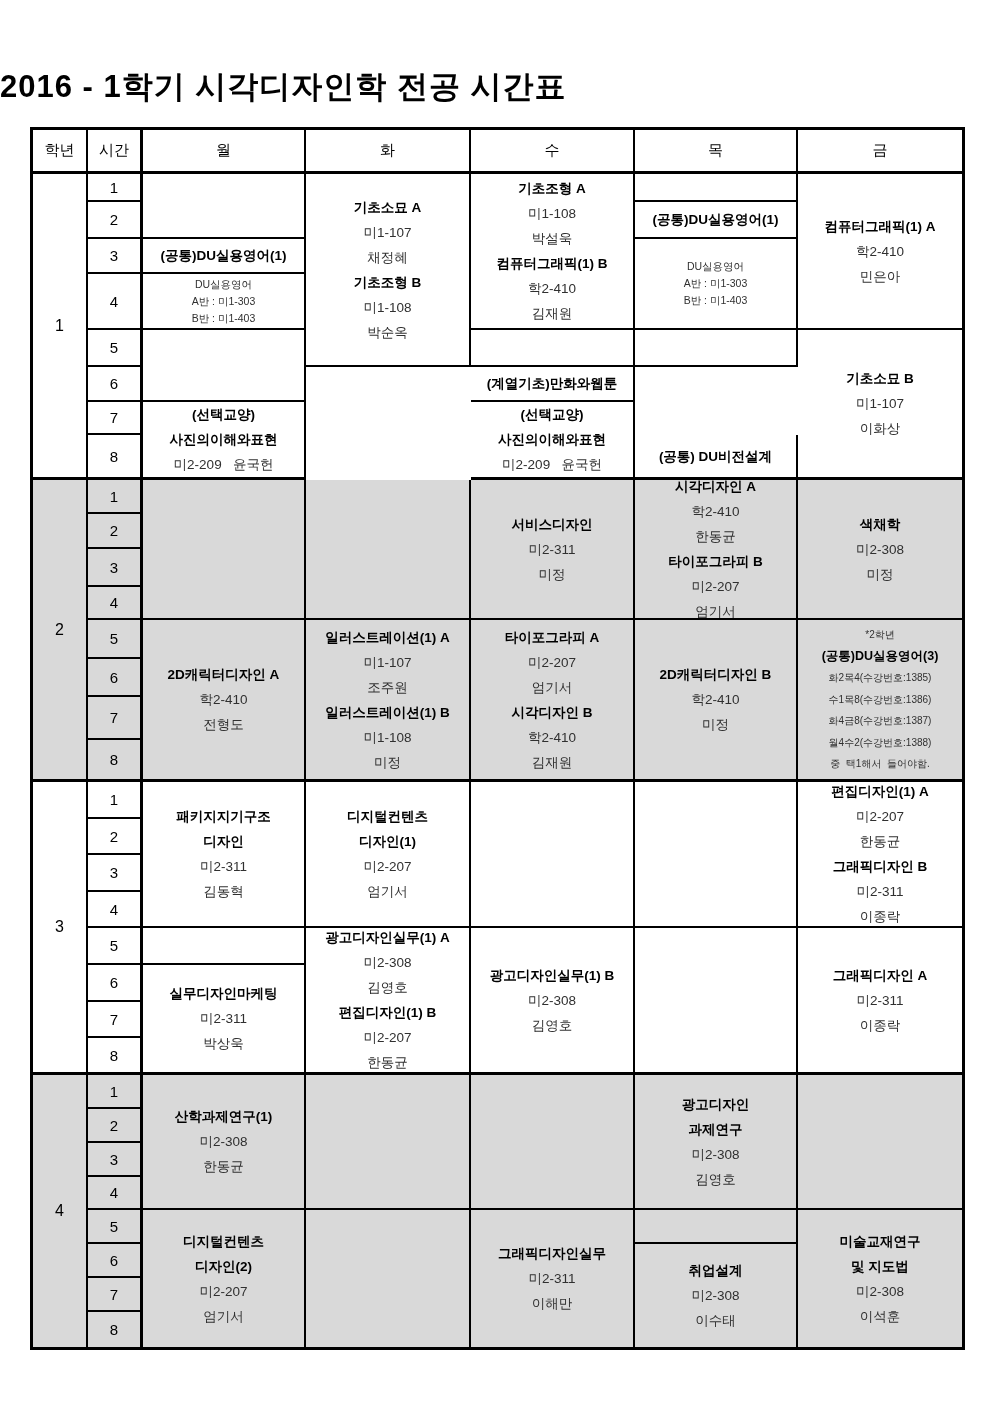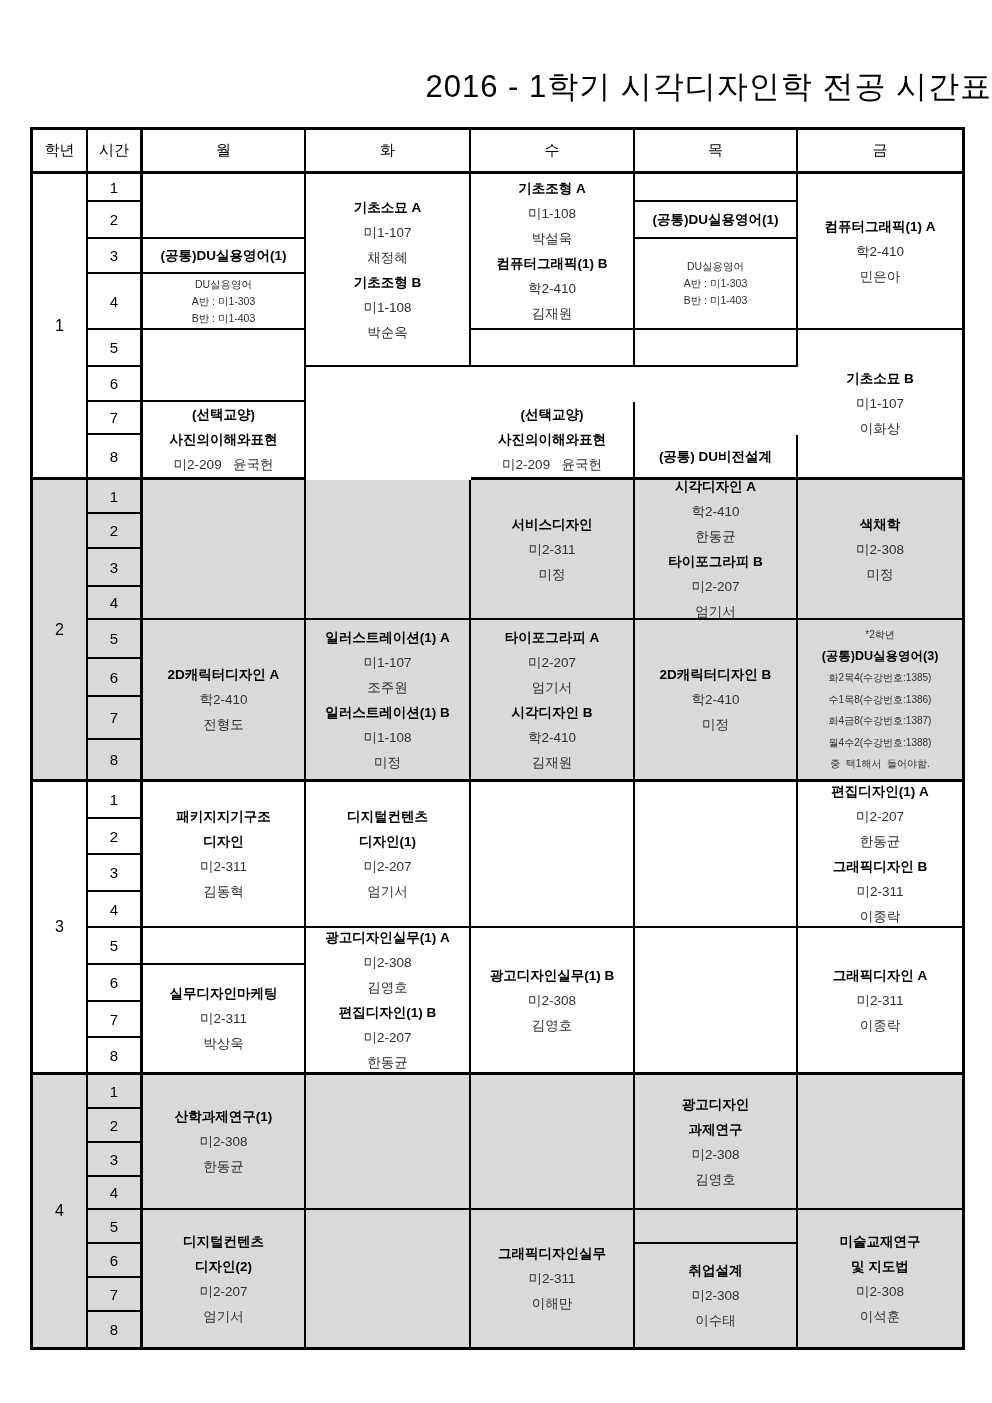--- a/index.html
+++ b/index.html
@@ -2,21 +2,21 @@
 <html><head>
 <meta charset="utf-8">
 <style>
   html,body { margin:0; padding:0; }
   body {
     width:992px; height:1403px; background:#ffffff; position:relative;
     font-family:"Liberation Sans","DejaVu Sans",sans-serif; color:#000;
   }
   .title {
     position:absolute; top:66px; left:0; width:100%;
-    text-align:right; font-size:31px; font-weight:normal; letter-spacing:1px;
+    text-align:left; font-size:31px; font-weight:bold; letter-spacing:1px;
   }
   .tt {
     position:absolute; left:30px; top:127px;
     display:grid;
     grid-template-columns:55px 55px 163px 165px 164px 163px 164px;
     grid-template-rows:44px
       28px 37px 35px 56px 37px 35px 33px 45px
       34px 35px 38px 33px 39px 38px 43px 42px
       37px 36px 37px 36px 37px 37px 36px 37px
       34px 34px 34px 33px 34px 34px 34px 35px;
@@ -178,20 +178,23 @@
 
   <div class="c" style="grid-row:2/span 4;grid-column:5">
     <div class="ln b">기초조형 A</div>
     <div class="ln">미1-108</div>
     <div class="ln">박설욱</div>
     <div class="ln b">컴퓨터그래픽(1) B</div>
     <div class="ln">학2-410</div>
     <div class="ln">김재원</div>
   </div>
   <div class="c" style="grid-row:6;grid-column:5"></div>
+  <div class="c" style="grid-row:7;grid-column:5">
+    <div class="ln b">(계열기초)만화와웹툰</div>
+  </div>
   <div class="c bb3" style="grid-row:8/span 2;grid-column:5">
     <div class="ln b">(선택교양)</div>
     <div class="ln b">사진의이해와표현</div>
     <div class="ln">미2-209   윤국헌</div>
   </div>
   <div class="c gray" style="grid-row:10/span 4;grid-column:5">
     <div class="ln b">서비스디자인</div>
     <div class="ln">미2-311</div>
     <div class="ln">미정</div>
   </div>

